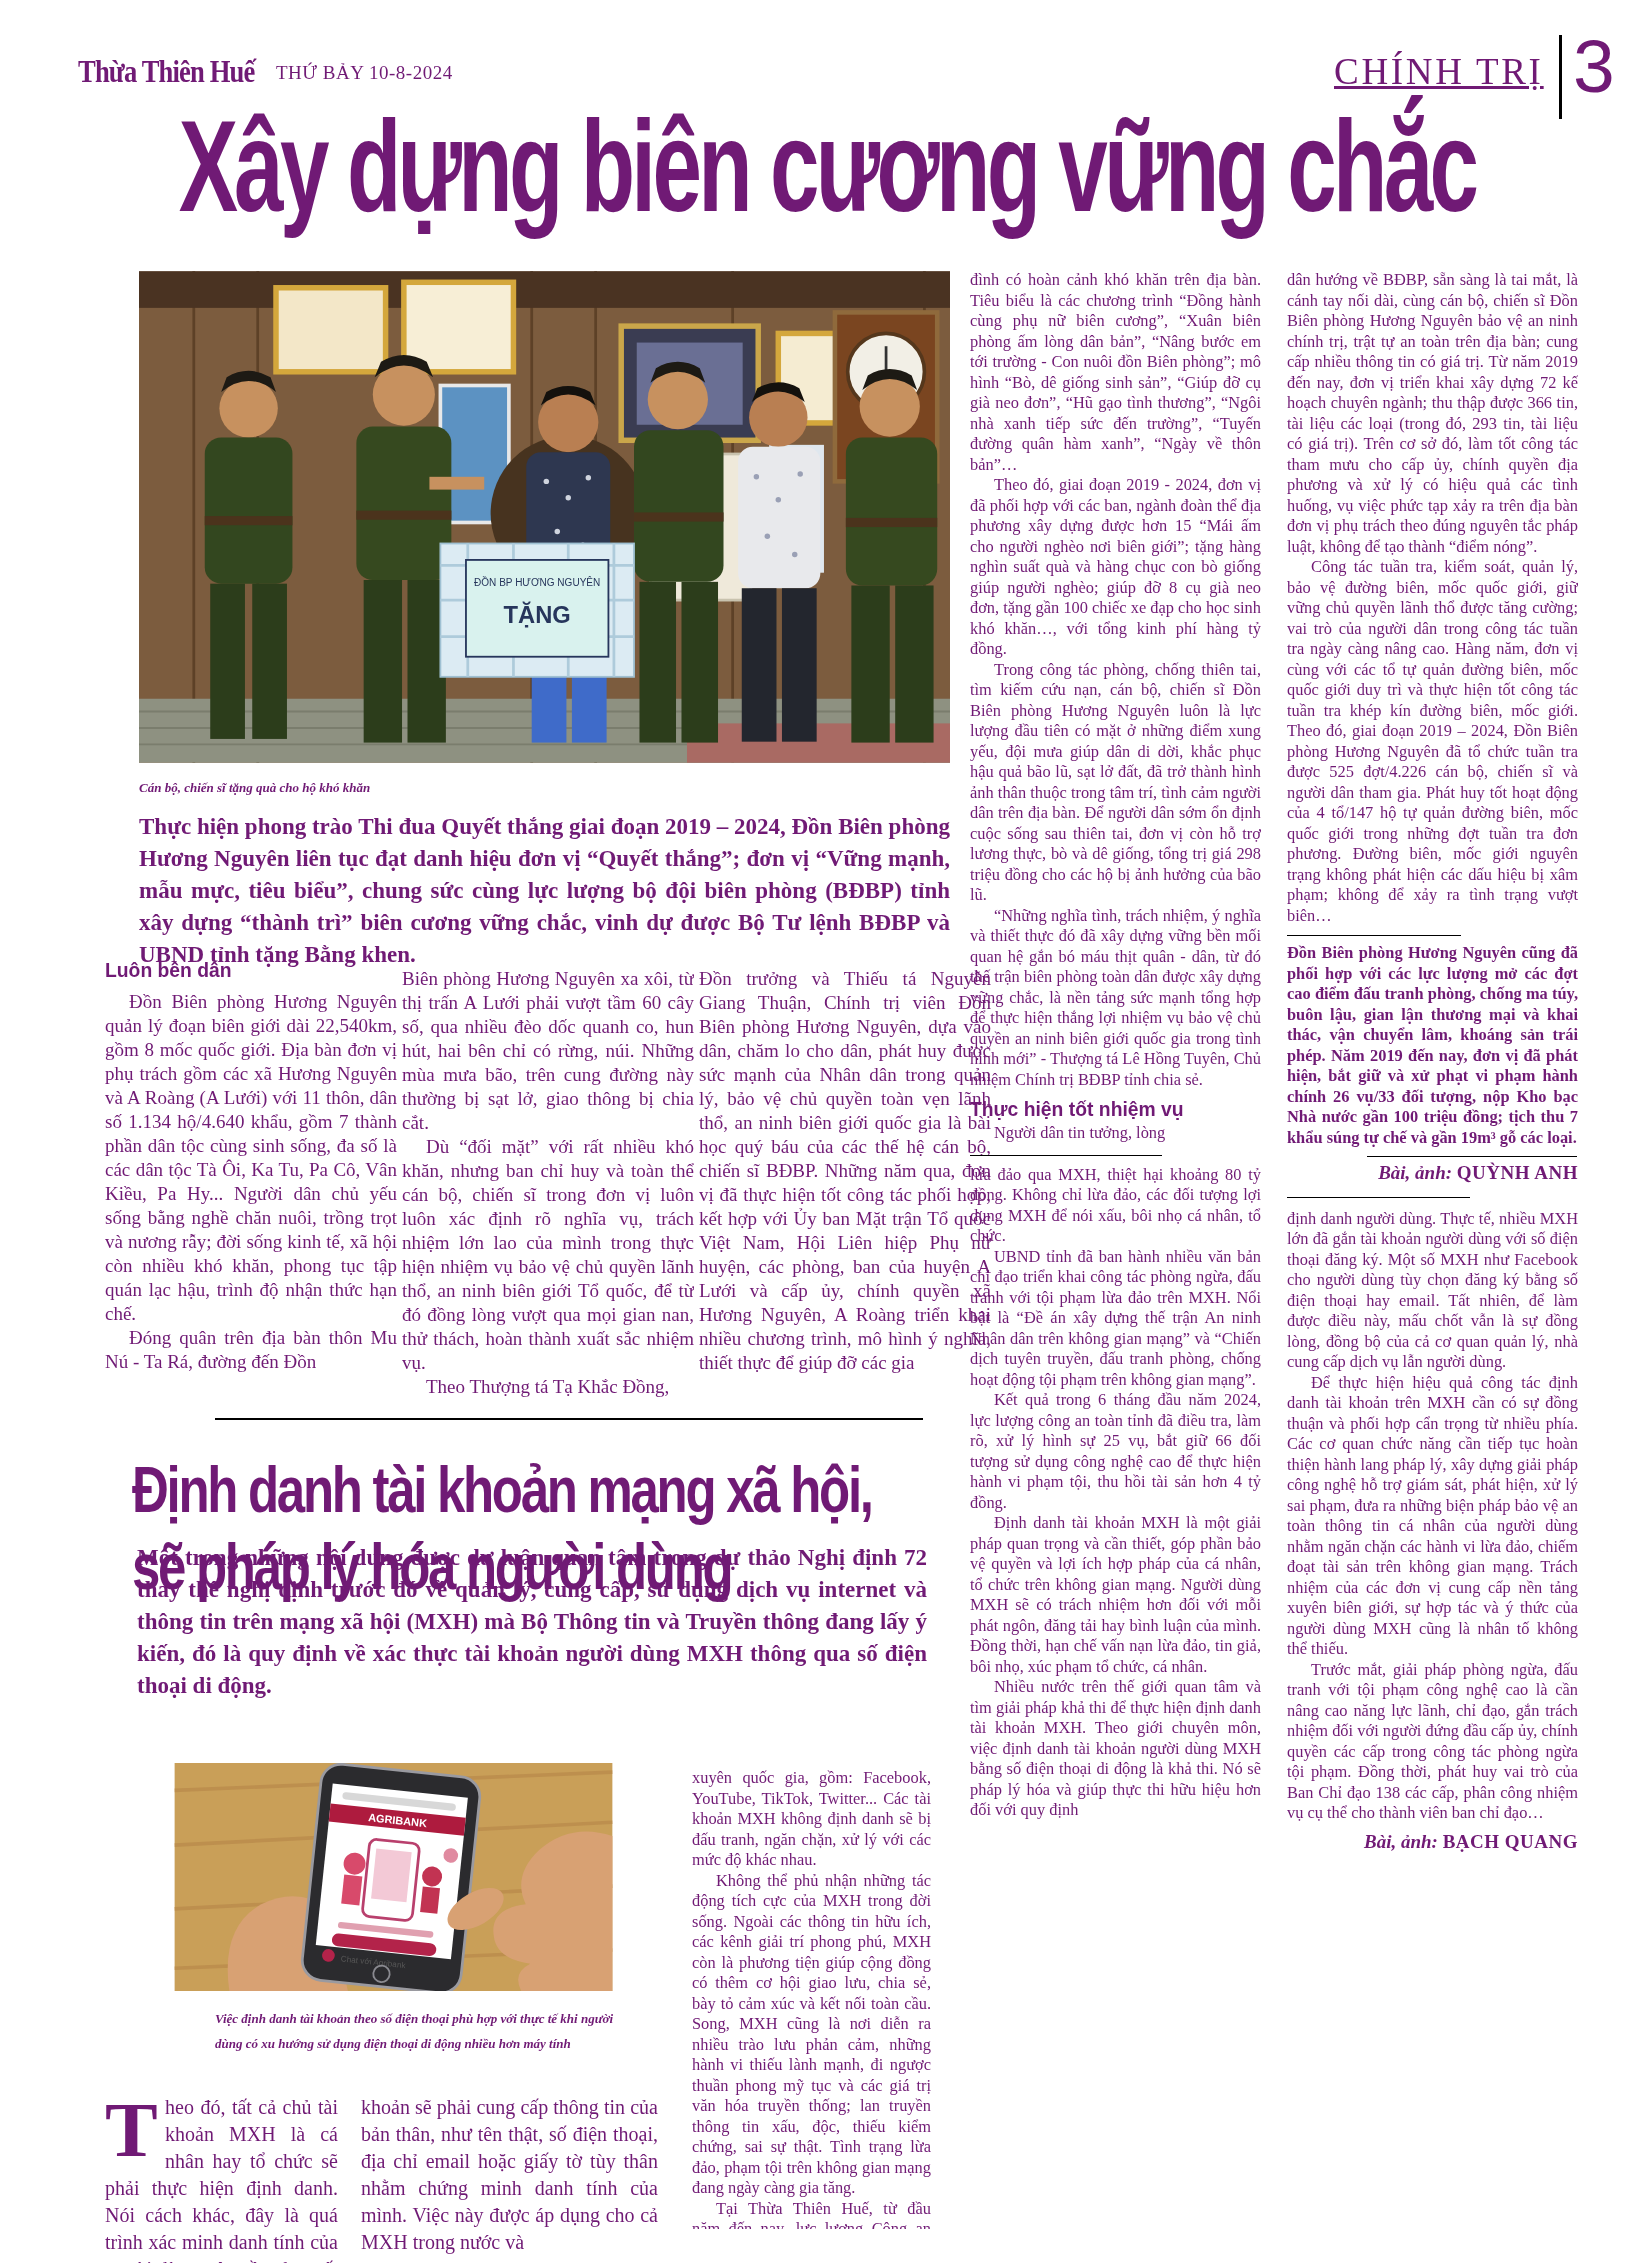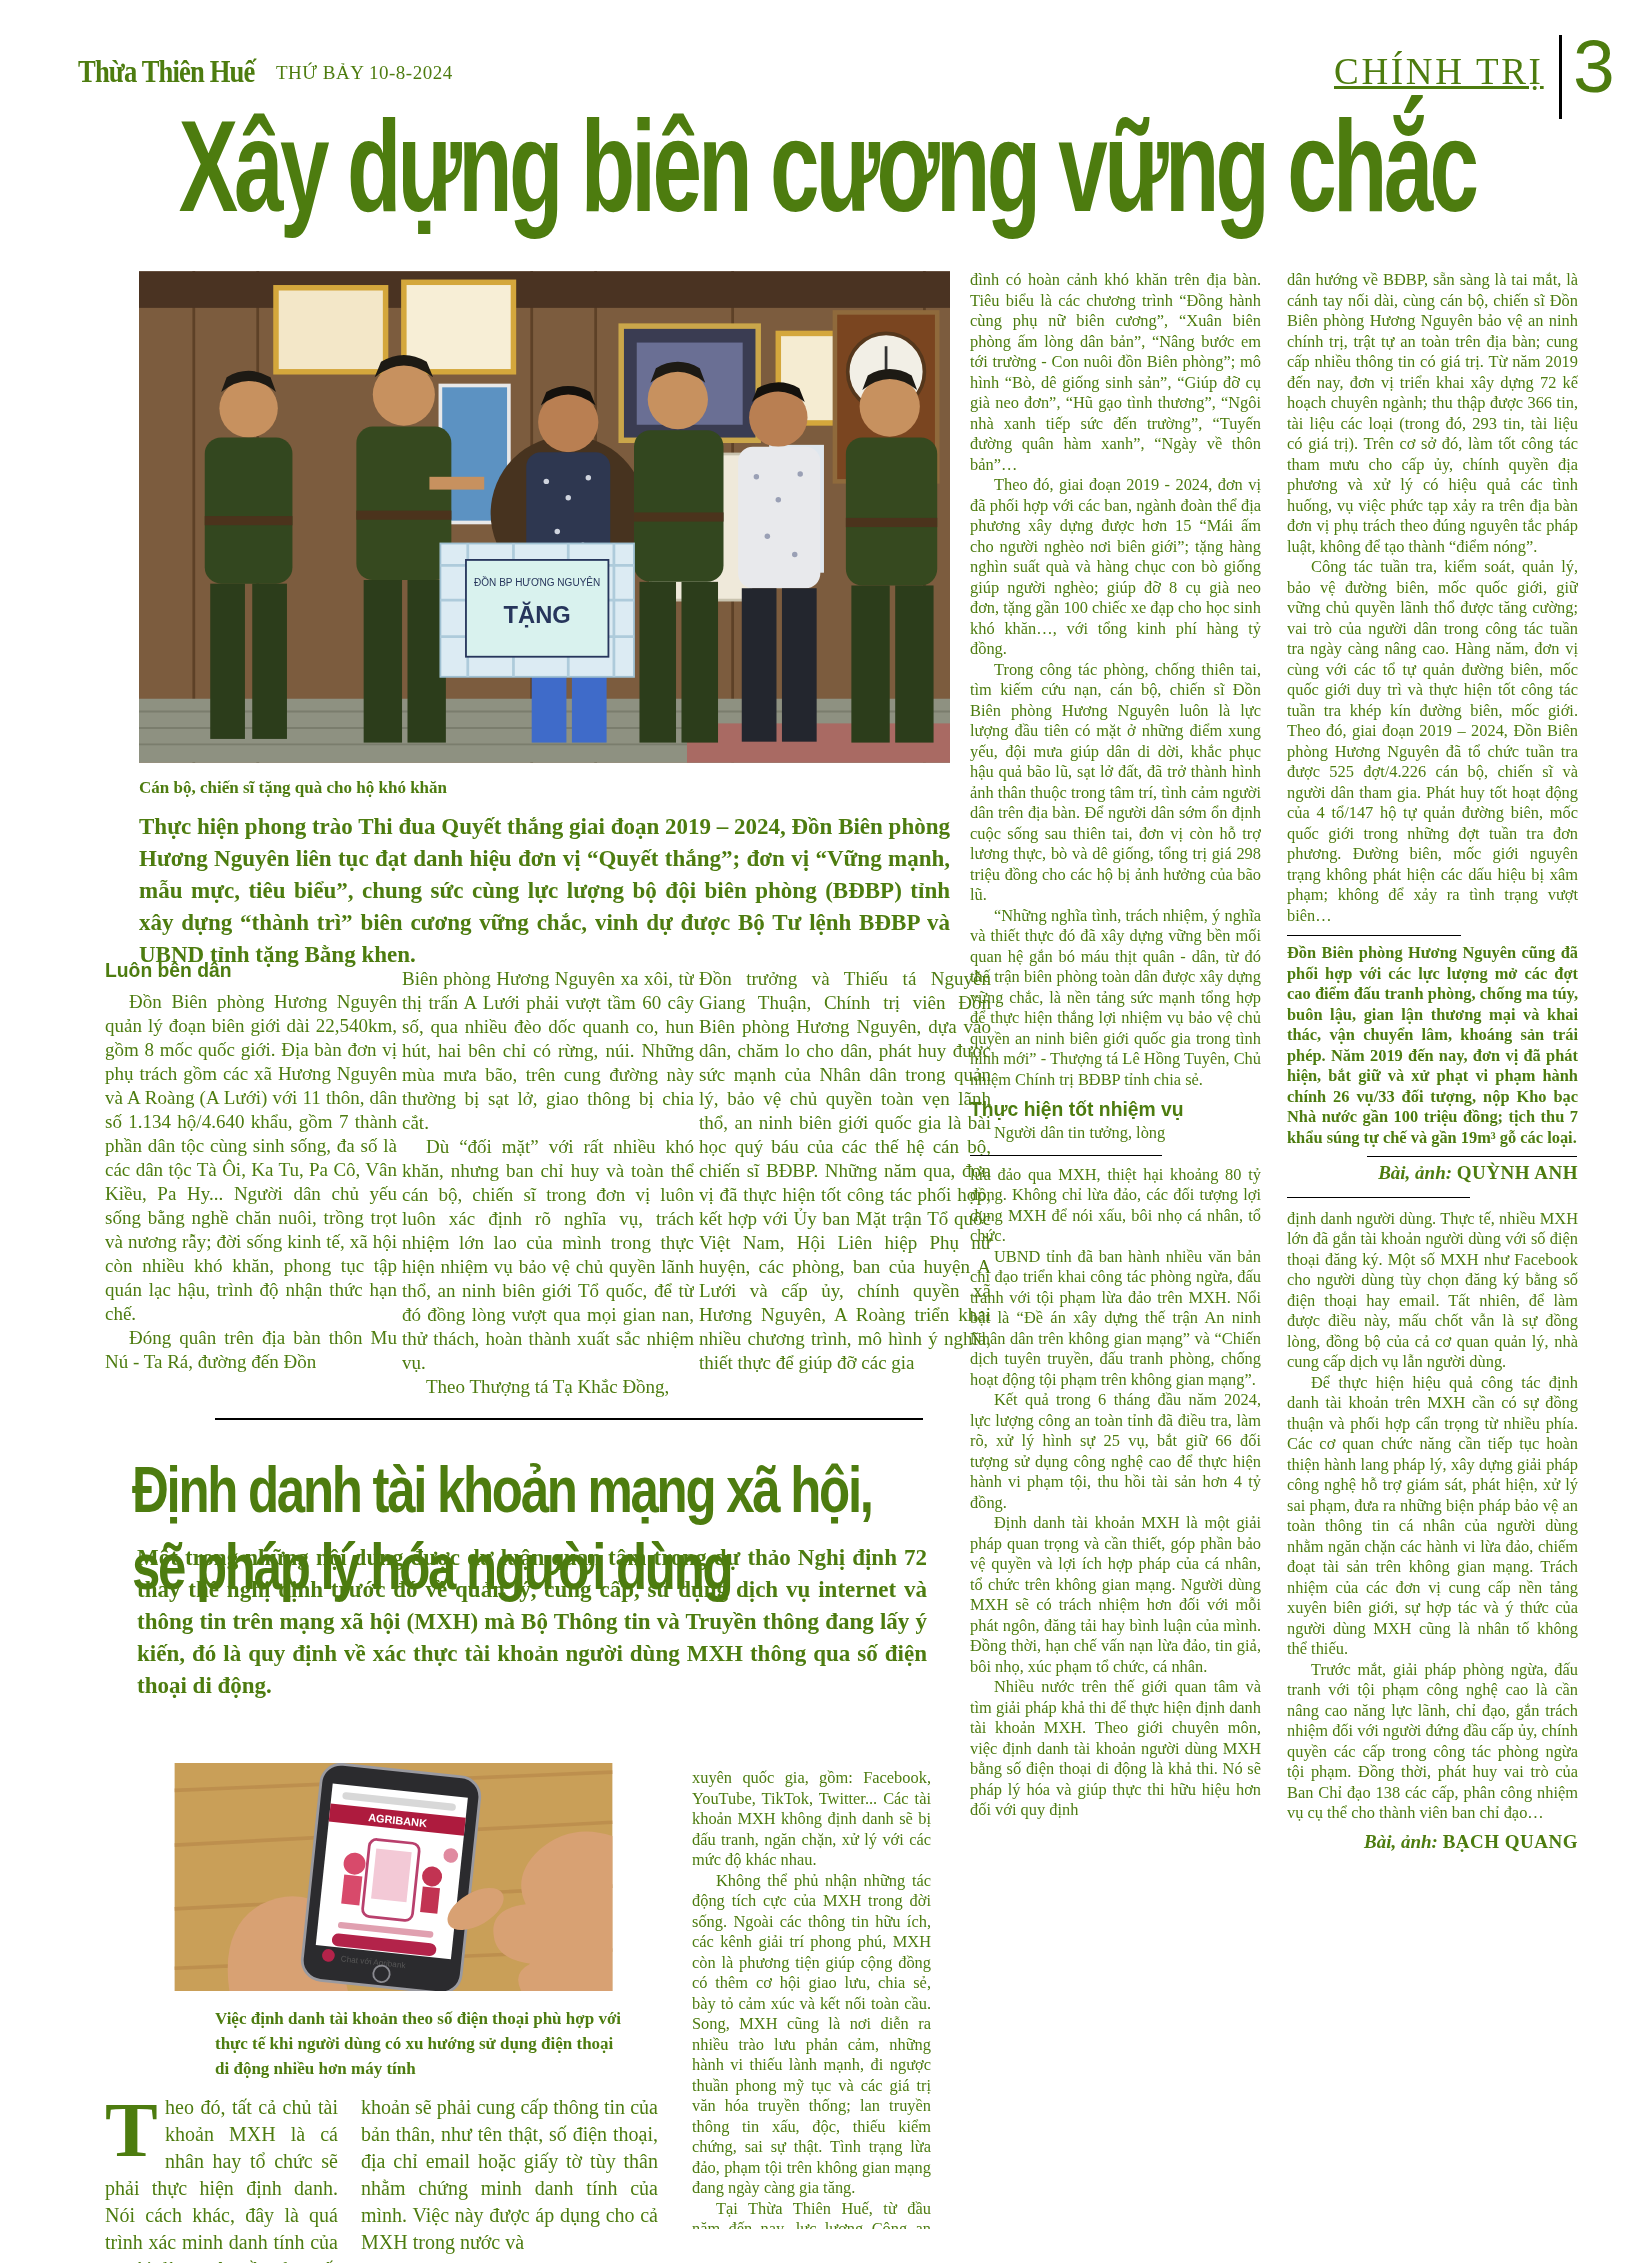--- a/index.html
+++ b/index.html
@@ -1,17 +1,17 @@
 <!DOCTYPE html>
 <html style="font-size:14.6px"><head>
 <meta charset="utf-8">
 <style>
   html,body{margin:0;padding:0;background:#e8e8e8;}
   #page{position:relative;width:1647px;height:2267px;background:#ffffff;overflow:hidden;
-        font-family:"Liberation Serif",serif;color:#4d7c0f;}
+        font-family:"Liberation Serif",serif;color:#701a75;}
   .abs{position:absolute;}
   
   .masthead{font-family:"Liberation Serif",serif;font-weight:bold;font-size:28px;
             transform:scale(.95,1.15);transform-origin:left top;white-space:nowrap;letter-spacing:-0.9px;}
   .issuedate{font-size:19px;letter-spacing:0.5px;white-space:nowrap;}
   .section{font-family:"Liberation Serif",serif;font-size:37px;letter-spacing:2.7px;white-space:nowrap;text-decoration:underline;}
   .pagenum{font-family:"Liberation Sans",sans-serif;font-size:75px;font-weight:400;line-height:1;}
   .vbar{width:2.7px;background:#000;}
   
   .h1{font-family:"Liberation Sans",sans-serif;font-weight:900;font-size:89px;letter-spacing:-3.7px;
@@ -21,21 +21,21 @@
   
   .lead{font-weight:bold;font-size:23px;line-height:32px;text-align:justify;}
   .body1{font-size:19px;line-height:24px;text-align:justify;}
   .body2{font-size:16.4px;line-height:20.5px;text-align:justify;}
   .bodyA{font-size:20px;line-height:27px;text-align:justify;}
   .para{margin:0;}
   .ind{text-indent:24px;}
   .colbox{overflow:hidden;}
   .subhead{font-family:"Liberation Sans",sans-serif;font-weight:bold;font-size:21px;
            transform:scaleX(.92);transform-origin:left;white-space:nowrap;}
-  .cap{font-weight:bold;font-size:17px;line-height:25px;}
+  .cap{font-style:italic;font-weight:bold;font-size:13px;line-height:25px;}
   .boldpara{font-weight:bold;text-align:justify;}
   .byline{text-align:right;font-size:19px;}
   .byline .lbl{font-style:italic;font-weight:bold;}
   .byline .nm{font-weight:bold;letter-spacing:0.5px;margin-top:44px;}
   .hr{background:#000;height:1.8px;}
   svg text{font-family:"Liberation Sans",sans-serif;}
 </style>
 </head>
 <body>
 

